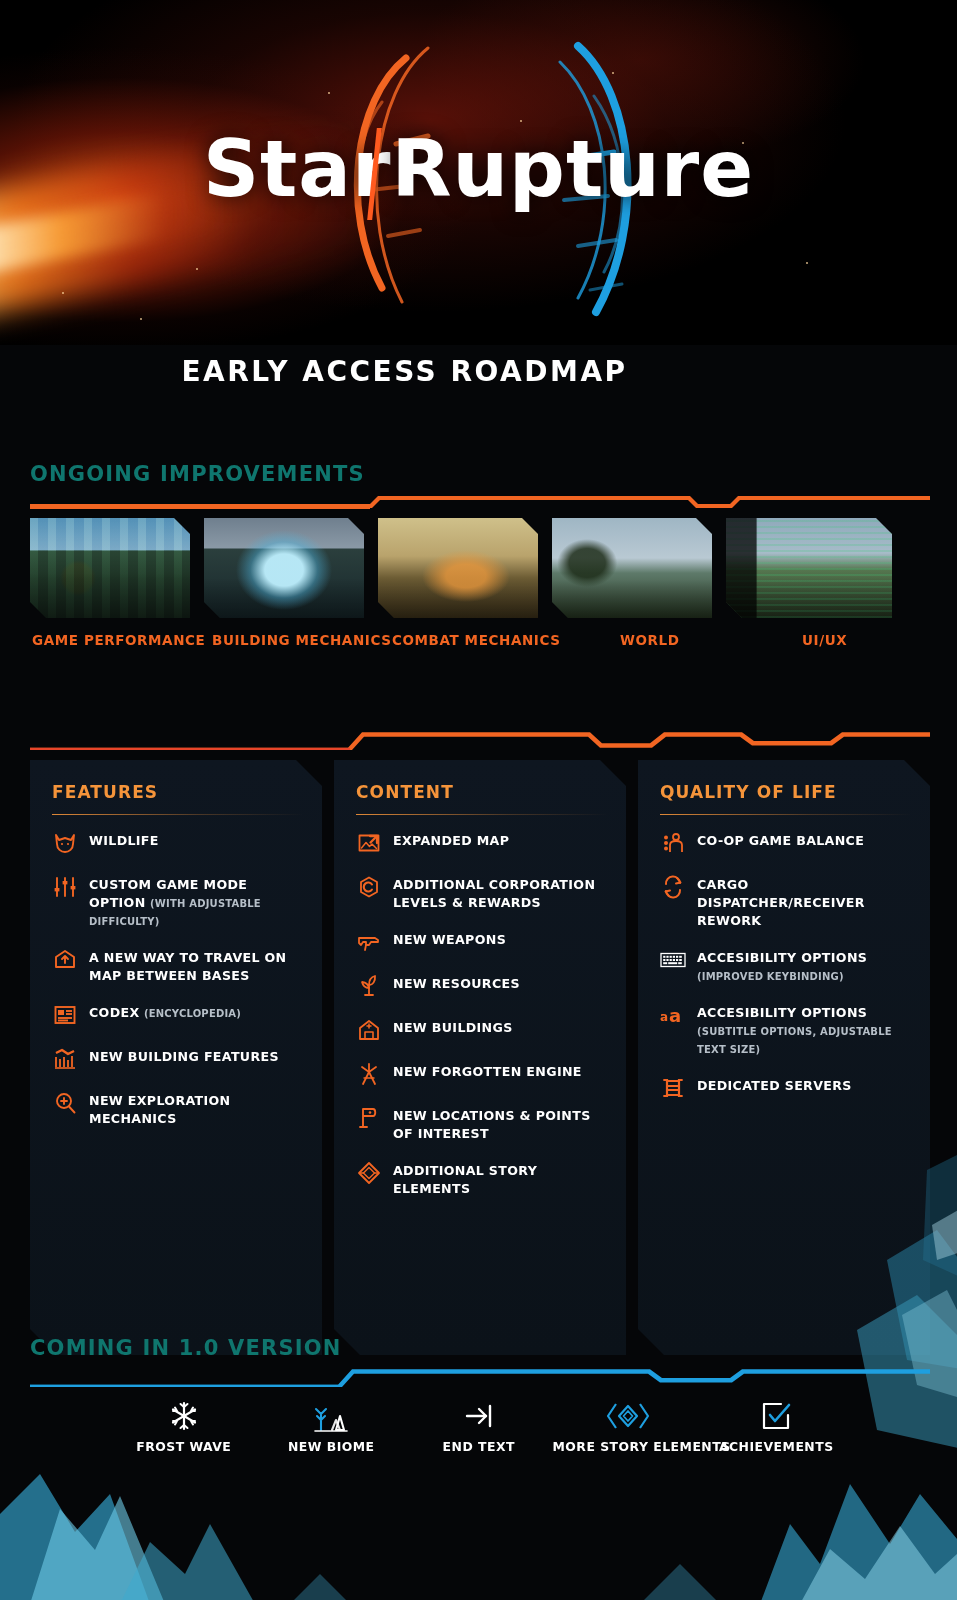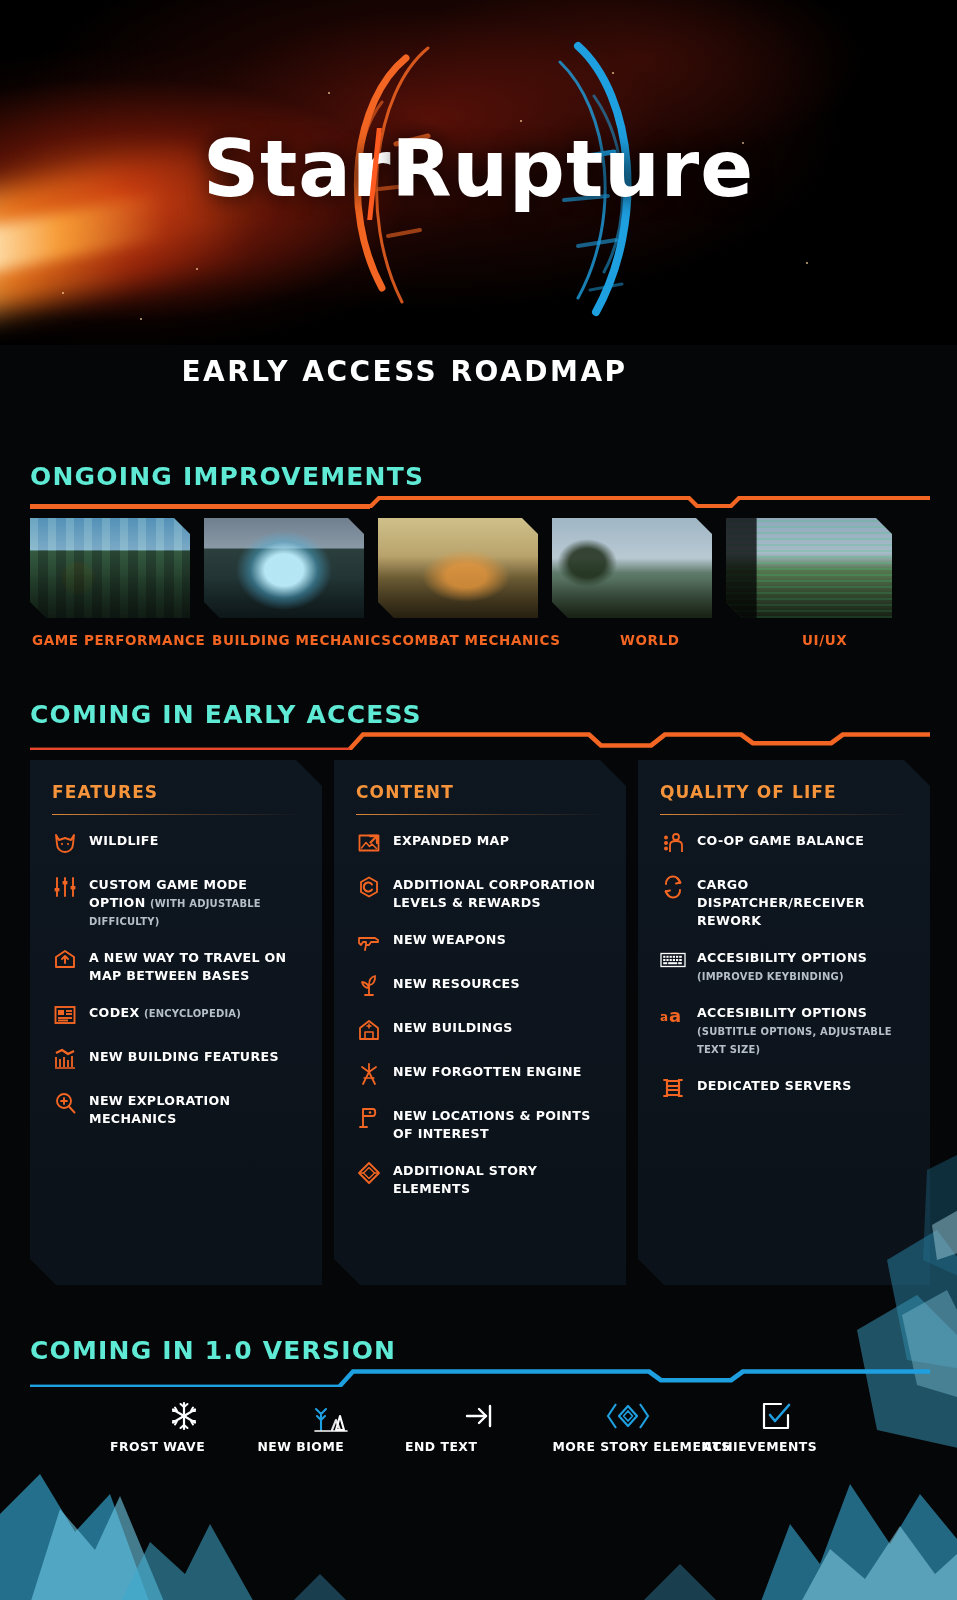--- a/index.html
+++ b/index.html
@@ -91,24 +91,24 @@
 
   
   .sec-head {
     position: absolute;
     left: 30px;
     width: 900px;
     height: 46px;
   }
   .sec-title {
     font-family: "DejaVu Sans", sans-serif;
-    font-size: 25px;
+    font-size: 21px;
     font-weight: bold;
     letter-spacing: 1.2px;
-    color: #5eead4;
+    color: #0f766e;
     white-space: nowrap;
     position: absolute;
     left: 0; top: 0;
   }
   .sec-rule { position: absolute; left: 0; top: 33px; width: 900px; height: 14px; }
 
   
   #ongoing-strip {
     position: absolute;
     left: 30px; top: 518px;
@@ -171,21 +171,21 @@
     font-weight: bold;
     letter-spacing: .6px;
     color: #f26522;
     white-space: nowrap;
   }
 
   
   .cols {
     position: absolute;
     left: 30px; top: 760px;
-    width: 900px; height: 525px;
+    width: 900px; height: 595px;
     display: flex;
     gap: 12px;
   }
   .col {
     width: 292px;
     background: linear-gradient(180deg, #0e1620 0%, #0b1219 100%);
     -webkit-clip-path: polygon(0 0, calc(100% - 26px) 0, 100% 26px, 100% 100%, 26px 100%, 0 calc(100% - 26px));
     clip-path: polygon(0 0, calc(100% - 26px) 0, 100% 26px, 100% 100%, 26px 100%, 0 calc(100% - 26px));
     padding: 22px 18px 18px 22px;
     position: relative;
@@ -237,21 +237,21 @@
 
   
   #v1-icons {
     position: absolute;
     left: 110px; top: 1395px;
     width: 740px; height: 90px;
     display: flex;
     justify-content: space-between;
     align-items: flex-start;
   }
-  .v1-item { text-align: left; width: 150px; }
+  .v1-item { text-align: center; width: 150px; }
   .v1-item .vico { height: 42px; display: flex; align-items: center; justify-content: center; }
   .v1-item .vlab {
     margin-top: 6px;
     font-family: "DejaVu Sans", sans-serif;
     font-size: 12.4px;
     font-weight: bold;
     letter-spacing: .5px;
     color: #fff;
     white-space: nowrap;
   }
@@ -327,21 +327,20 @@
 
   <div id="ongoing-labels">
     <span class="og-label" style="left:2px;">GAME PERFORMANCE</span>
     <span class="og-label" style="left:182px;">BUILDING MECHANICS</span>
     <span class="og-label" style="left:362px;">COMBAT MECHANICS</span>
     <span class="og-label" style="left:590px;">WORLD</span>
     <span class="og-label" style="left:772px;">UI/UX</span>
   </div>
 
   <div class="sec-head" style="top:700px;">
-    <div class="sec-title">COMING IN EARLY ACCESS</div>
     <svg class="sec-rule" viewBox="0 0 900 18" preserveAspectRatio="none" style="top:30px;height:20px;">
       <path d="M0 16 L318 16 L332 2 L560 2 L572 12 L620 12 L634 2 L712 2 L724 10 L800 10 L812 2 L900 2 L900 6 L814 6 L802 14 L722 14 L710 6 L636 6 L622 16 L570 16 L558 6 L334 6 L320 20 L0 20 Z" fill="#f26522"></path>
       <rect x="0" y="16" width="320" height="4" fill="#e8452a"></rect>
     </svg>
   </div>
 
   <div class="cols">
 
     <div class="col">
       <div class="col-title">FEATURES</div>

